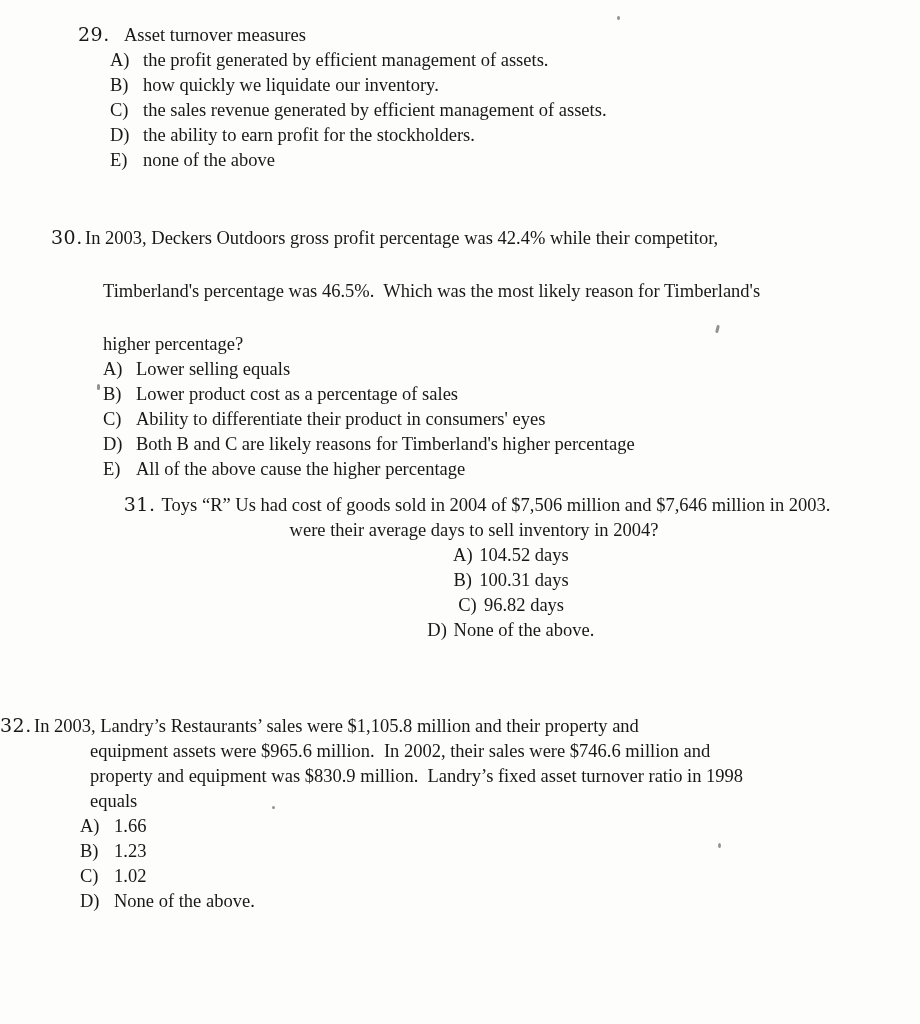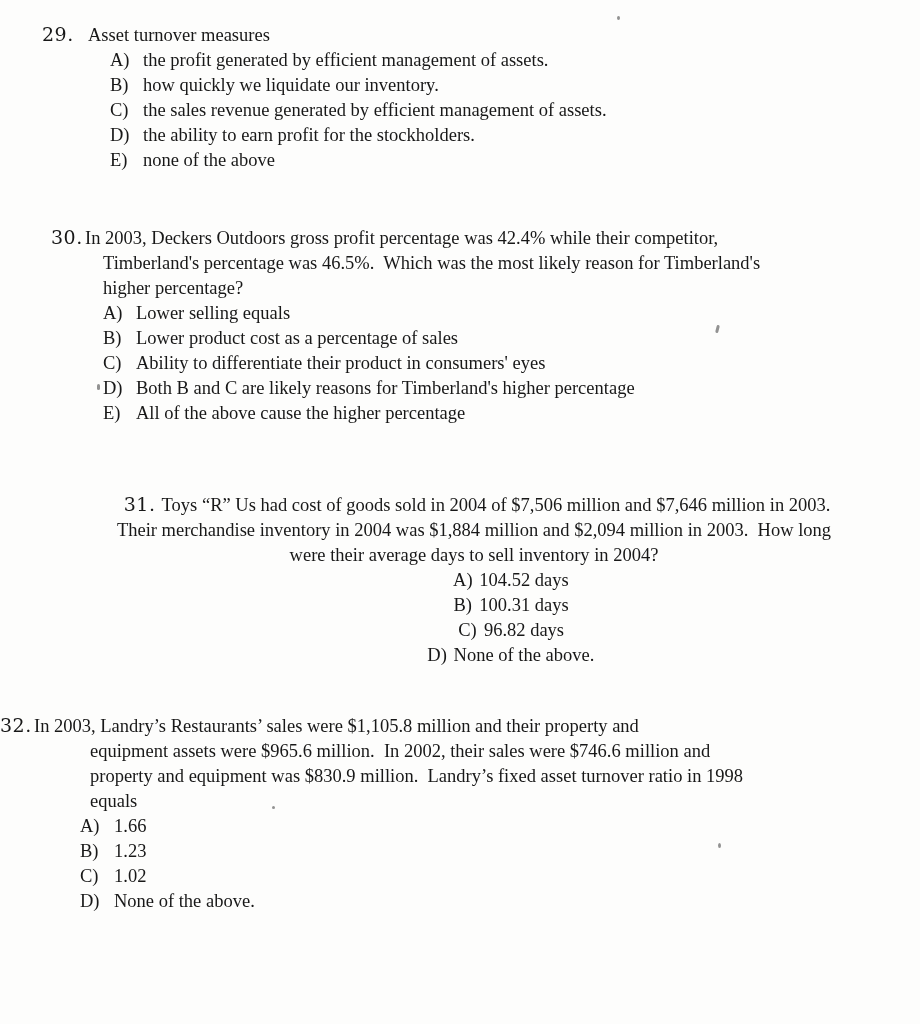--- a/index.html
+++ b/index.html
@@ -26,29 +26,29 @@
     display: inline-block;
     font-family: "DejaVu Serif", serif;
     font-size: 19px;
     letter-spacing: 0.5px;
   }
   .opt-label { display: inline-block; }
 
   
   #q29 { top: 22px; }
   #q29 .stem-first { padding-left: 42px; }
-  #q29 .num { width: 46px; }
+  #q29 .num { width: 46px; margin-left: 36px; }
   #q29 .opts .line { padding-left: 110px; }
   #q29 .opt-label { min-width: 33px; }
 
   
   #q30 { top: 225px; }
   #q30 .stem-first { padding-left: 51px; }
   #q30 .num { width: 34px; }
-  #q30 .stem-wrap { padding-left: 103px; }
+  #q30 .stem-wrap { padding-left: 103px; margin-top: 28px; }
   #q30 .opts .line { padding-left: 103px; }
   #q30 .opt-label { min-width: 33px; }
 
   
   #q31 { top: 492px; text-align: center; }
   #q31 .stem-first { padding-left: 28px; }
   #q31 .num { width: 44px; }
   #q31 .stem-wrap { padding-left: 28px; }
   #q31 .opts .line { padding-left: 95px; }
   #q31 .opt-label { min-width: 33px; }
@@ -98,21 +98,20 @@
       <div class="line"><span class="opt-label">A)</span><span>Lower selling equals</span></div>
       <div class="line"><span class="opt-label">B)</span><span>Lower product cost as a percentage of sales</span></div>
       <div class="line"><span class="opt-label">C)</span><span>Ability to differentiate their product in consumers' eyes</span></div>
       <div class="line"><span class="opt-label">D)</span><span>Both B and C are likely reasons for Timberland's higher percentage</span></div>
       <div class="line"><span class="opt-label">E)</span><span>All of the above cause the higher percentage</span></div>
     </div>
   </section>
 
   <section class="q" id="q31">
     <div class="line stem-first"><span class="num">31.</span><span>Toys “R” Us had cost of goods sold in 2004 of $7,506 million and $7,646 million in 2003.</span></div>
-    <div class="line stem-wrap">Their merchandise inventory in 2004 was $1,884 million and $2,094 million in 2003.  How long</div>
     <div class="line stem-wrap">were their average days to sell inventory in 2004?</div>
     <div class="opts">
       <div class="line"><span class="opt-label">A)</span><span>104.52 days</span></div>
       <div class="line"><span class="opt-label">B)</span><span>100.31 days</span></div>
       <div class="line"><span class="opt-label">C)</span><span>96.82 days</span></div>
       <div class="line"><span class="opt-label">D)</span><span>None of the above.</span></div>
     </div>
   </section>
 
   <section class="q" id="q32">

